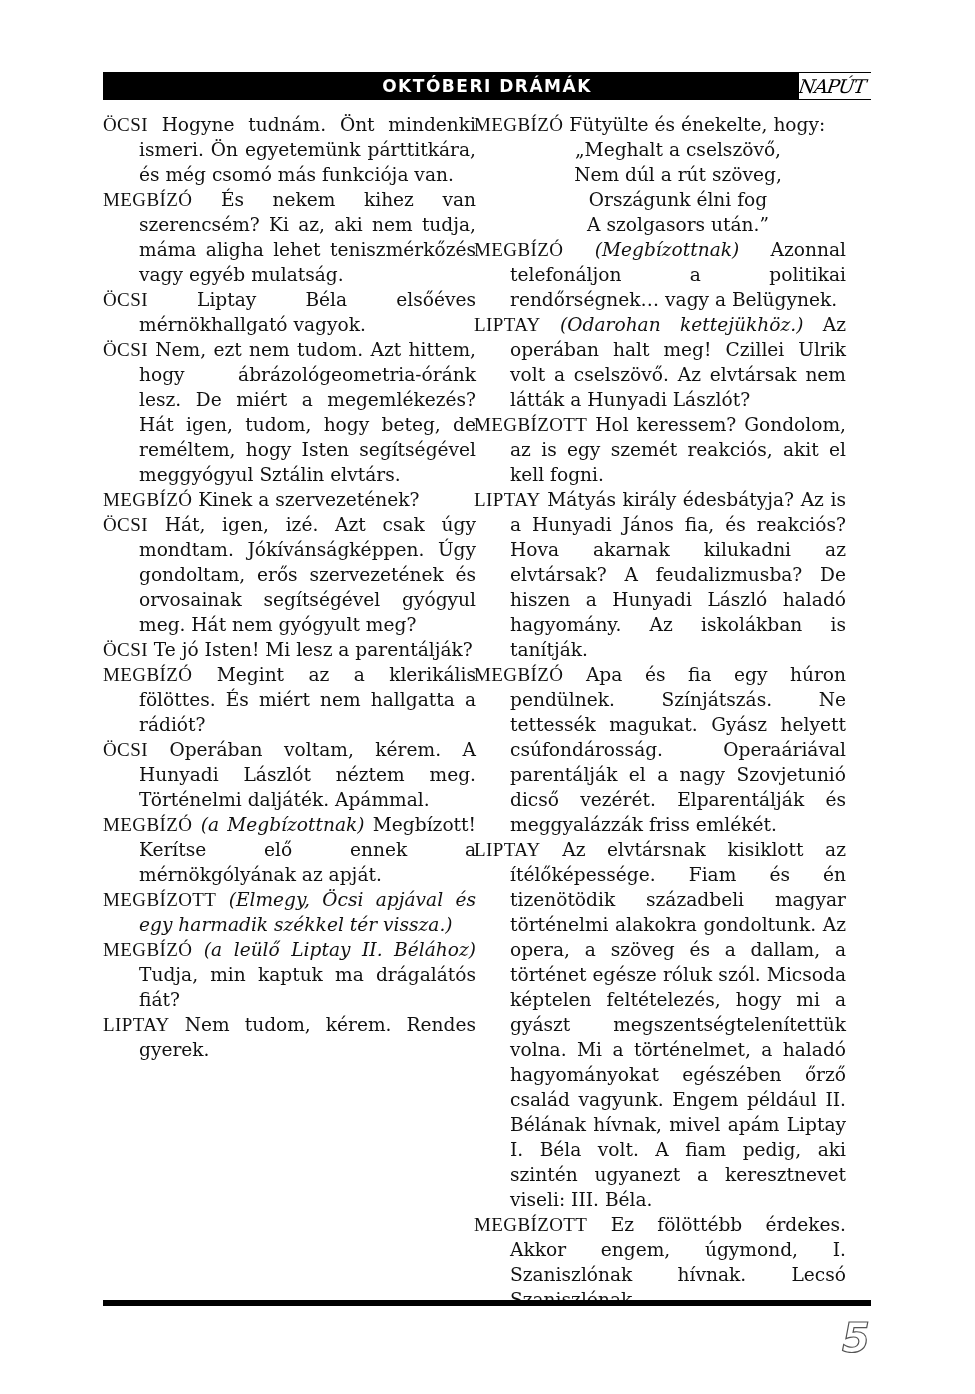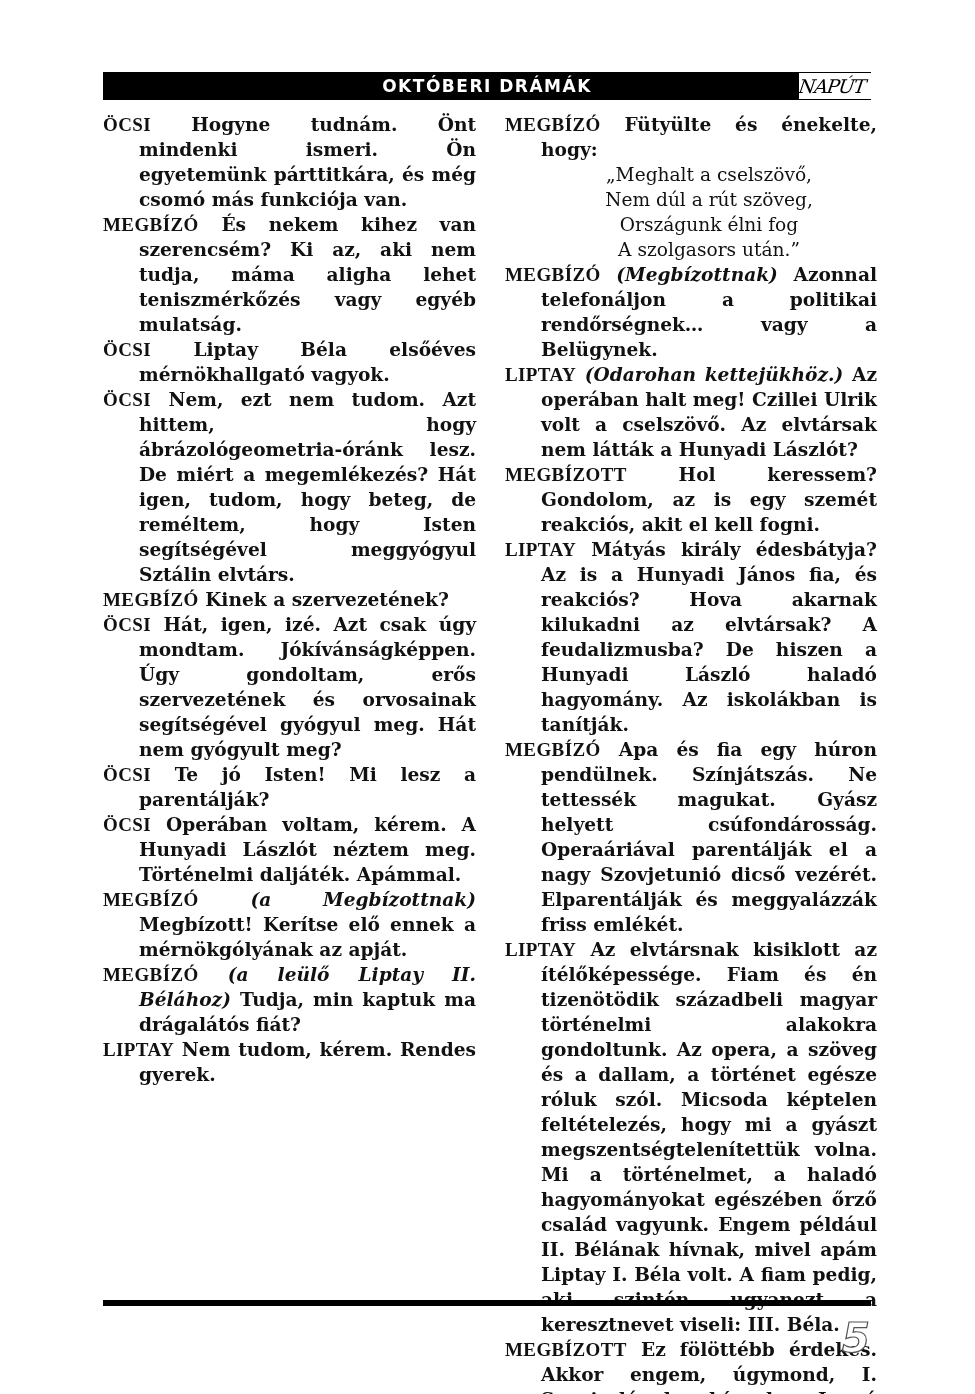--- a/index.html
+++ b/index.html
@@ -10,22 +10,22 @@
   .header-title { position: absolute; left: 0; right: 0; top: 0; height: 46px; line-height: 28px;
                   text-align: center; color: #fff; font-family: "DejaVu Sans", sans-serif;
                   font-weight: bold; font-size: 17px; letter-spacing: 1.5px; }
   .logo-box { position: absolute; right: 0; top: 1px; width: 72px; height: 26px; background: #fff;
               border-left: 2px solid #000; }
   .logo-text { position: absolute; right: 6px; top: 0; line-height: 26px;
                font-family: "DejaVu Serif", serif; font-style: italic; font-size: 19px; color: #000;
                letter-spacing: -1px; transform: skewX(-8deg); }
   .column { position: absolute; top: 112px; font-size: 18.6px; line-height: 25px; }
   .col-left { left: 103px; width: 373px; }
-  .col-right { left: 505px; width: 372px; }
-  .entry { text-align: justify; padding-left: 36px; text-indent: -36px; margin: 0; hyphens: manual; font-weight: bold; }
+  .col-right { left: 474px; width: 372px; }
+  .entry { text-align: justify; padding-left: 36px; text-indent: -36px; margin: 0; hyphens: manual; }
   .speaker { font-family: "Liberation Serif", serif; letter-spacing: 0.4px; font-size: 19px; }
   .stage { font-style: italic; }
   .verse { padding-left: 36px; margin: 0; text-align: center; }
   .bottom-rule { position: absolute; left: 103px; top: 1300px; width: 768px; height: 6px; background: #000; }
   .page-number { position: absolute; left: 842px; top: 1316px; font-family: "DejaVu Sans", sans-serif;
                  font-weight: bold; font-style: italic; font-size: 40px; line-height: 44px;
                  color: #fff; -webkit-text-stroke: 1.2px #555; }
 </style>
 </head>
 <body>
@@ -38,22 +38,24 @@
 </div>
 
 <div class="column col-left" id="left-col">
     <p class="entry"><span class="speaker">ÖCSI</span> <span>Hogyne tudnám. Önt mindenki ismeri. Ön egyetemünk párttitkára, és még csomó más funkciója van.</span></p>
     <p class="entry"><span class="speaker">MEGBÍZÓ</span> <span>És nekem kihez van szerencsém? Ki az, aki nem tudja, máma aligha lehet teniszmérkőzés vagy egyéb mulatság.</span></p>
     <p class="entry"><span class="speaker">ÖCSI</span> <span>Liptay Béla elsőéves mérnökhallgató vagyok.</span></p>
     <p class="entry"><span class="speaker">ÖCSI</span> <span>Nem, ezt nem tudom. Azt hittem, hogy ábrázológeometria-óránk lesz. De miért a megemlékezés? Hát igen, tudom, hogy beteg, de reméltem, hogy Isten segítségével meggyógyul Sztálin elvtárs.</span></p>
     <p class="entry"><span class="speaker">MEGBÍZÓ</span> <span>Kinek a szervezetének?</span></p>
     <p class="entry"><span class="speaker">ÖCSI</span> <span>Hát, igen, izé. Azt csak úgy mondtam. Jókívánságképpen. Úgy gondoltam, erős szervezetének és orvosainak segítségével gyógyul meg. Hát nem gyógyult meg?</span></p>
     <p class="entry"><span class="speaker">ÖCSI</span> <span>Te jó Isten! Mi lesz a parentálják?</span></p>
+    <p class="entry"><span class="speaker">MEGBÍZÓ</span> <span>Megint az a klerikális fölöttes. És miért nem hallgatta a rádiót?</span></p>
     <p class="entry"><span class="speaker">ÖCSI</span> <span>Operában voltam, kérem. A Hunyadi Lászlót néztem meg. Történelmi daljáték. Apámmal.</span></p>
     <p class="entry"><span class="speaker">MEGBÍZÓ</span> <span class="stage">(a Megbízottnak)</span> <span>Megbízott! Kerítse elő ennek a mérnökgólyának az apját.</span></p>
+    <p class="entry"><span class="speaker">MEGBÍZOTT</span> <span class="stage">(Elmegy, Öcsi apjával és egy harmadik székkel tér vissza.)</span> </p>
     <p class="entry"><span class="speaker">MEGBÍZÓ</span> <span class="stage">(a leülő Liptay II. Bélához)</span> <span>Tudja, min kaptuk ma drágalátós fiát?</span></p>
     <p class="entry"><span class="speaker">LIPTAY</span> <span>Nem tudom, kérem. Rendes gyerek.</span></p>
   </div>
 
 <div class="column col-right">
   <p class="entry">
     <span class="speaker">MEGBÍZÓ</span>
     <span>Fütyülte és énekelte, hogy:</span>
   </p>
   <div class="verse" id="verse">

